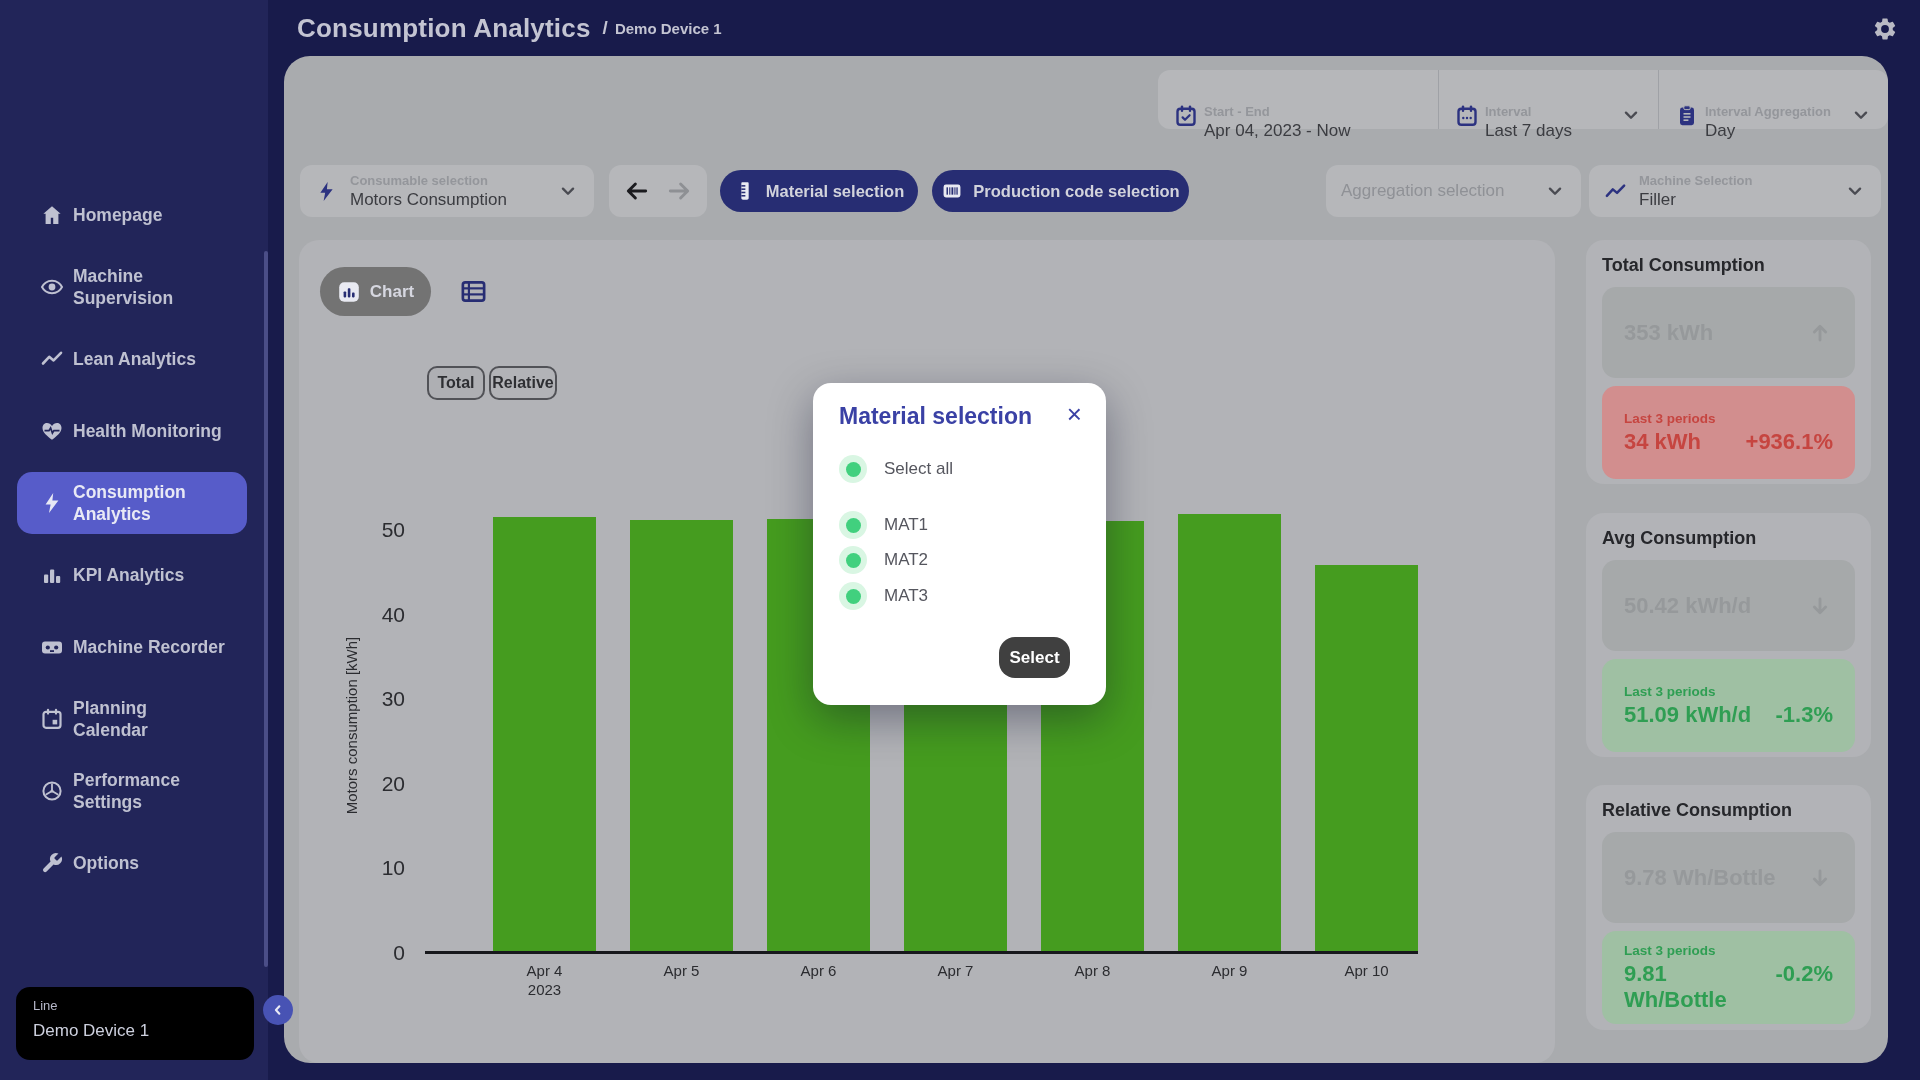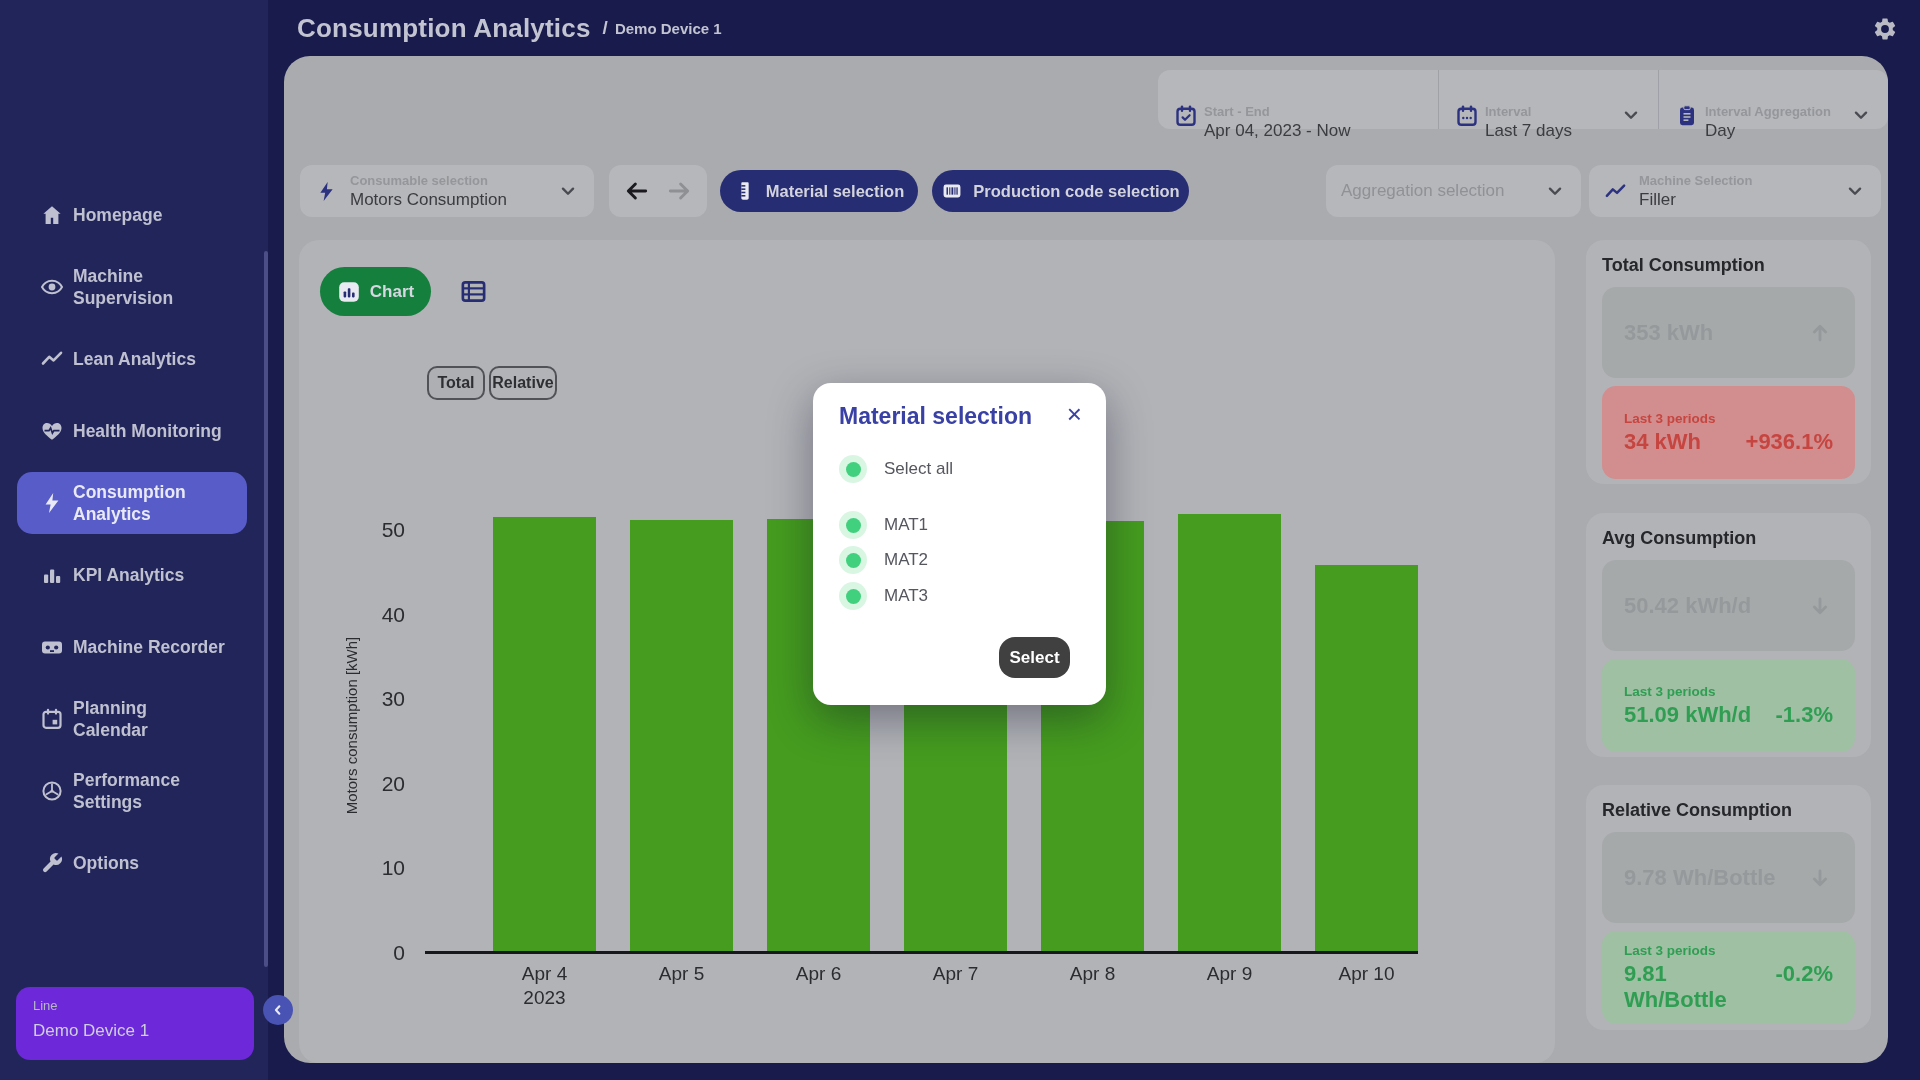--- a/index.html
+++ b/index.html
@@ -19,21 +19,21 @@
   .sidebar { position:absolute; left:0; top:0; width:268px; height:1080px; background:#222559; z-index:3; }
   .logo { position:absolute; left:67px; top:35px; }
   .side-scrollbar { position:absolute; left:264px; top:251px; width:4px; height:716px; background:#4b4e87; border-radius:2px; }
   .nav { position:absolute; left:17px; top:179px; width:230px; display:flex; flex-direction:column; }
   .nav-item { height:72px; display:flex; align-items:center; padding-left:23px; border-radius:15px; cursor:pointer; }
   .nav-item.active { height:62px; margin:5px 0; background:#575cc9; }
   .nav-icon { width:24px; height:24px; flex:none; color:#bfc1d1; }
   .nav-item.active .nav-icon { color:#e8e9f5; }
   .nav-label { margin-left:9px; font-size:17.5px; font-weight:700; color:#bfc1d1; white-space:pre-line; line-height:1.28; }
   .nav-item.active .nav-label { color:#e8e9f5; }
-  .device-card { position:absolute; left:16px; top:987px; width:238px; height:73px; background:#6d28d9; border-radius:14px; padding:11px 17px; cursor:pointer; }
+  .device-card { position:absolute; left:16px; top:987px; width:238px; height:73px; background:#000000; border-radius:14px; padding:11px 17px; cursor:pointer; }
   .device-label { font-size:13px; color:#b6b8c9; }
   .device-value { font-size:17px; color:#cdd0de; margin-top:8px; }
   .collapse-btn { position:absolute; left:263px; top:995px; width:30px; height:30px; border-radius:50%; background:#4853b4; display:flex; align-items:center; justify-content:center; color:#e8e9f5; cursor:pointer; z-index:4; }
   .collapse-btn svg { width:18px; height:18px; }
 
   
   .panel { position:absolute; left:284px; top:56px; width:1604px; height:1007px; background:#a9abae; border-radius:26px; z-index:1; }
 
   
   .filter-strip { position:absolute; left:874px; top:14px; width:730px; height:59px; background:#b6b7ba; border-radius:12px; display:flex; align-items:stretch; }
@@ -50,31 +50,31 @@
   .arrows-card { position:absolute; top:109px; left:325px; width:98px; height:52px; background:#b6b7ba; border-radius:12px; display:flex; align-items:center; justify-content:center; gap:16px; }
   .arrow-btn { width:26px; height:26px; cursor:pointer; }
   .arrow-btn.enabled { color:#1b1b1f; }
   .arrow-btn.disabled { color:#8e9094; }
   .pill-btn { position:absolute; top:114px; height:42px; background:#272d73; border-radius:21px; display:flex; align-items:center; justify-content:center; gap:10px; color:#d2d3dc; font-weight:700; font-size:16.5px; cursor:pointer; }
   .pill-btn .bicon { width:22px; height:22px; flex:none; }
   .agg-label { font-size:17px; color:#8f9196; }
 
   
   .chart-card { position:absolute; left:15px; top:184px; width:1256px; height:823px; background:#b2b3b7; border-radius:20px; }
-  .chart-btn { position:absolute; left:21px; top:27px; width:111px; height:49px; border-radius:25px; background:#15803d; color:#d6d7e0; display:flex; align-items:center; justify-content:center; gap:9px; font-weight:700; font-size:17px; cursor:pointer; }
+  .chart-btn { position:absolute; left:21px; top:27px; width:111px; height:49px; border-radius:25px; background:#737373; color:#d6d7e0; display:flex; align-items:center; justify-content:center; gap:9px; font-weight:700; font-size:17px; cursor:pointer; }
   .chart-btn .bicon { width:24px; height:24px; }
   .table-btn { position:absolute; left:160px; top:37px; width:29px; height:29px; color:#272d73; cursor:pointer; }
   .toggle { position:absolute; top:126px; height:34px; border:2px solid #515257; border-radius:10px; display:flex; align-items:center; justify-content:center; font-weight:700; font-size:16px; color:#2e2f33; cursor:pointer; }
   .toggle.selected { background:#aeafb3; }
   #toggle-total { left:128px; width:58px; }
   #toggle-relative { left:190px; width:68px; background:transparent; }
   .axis-line { position:absolute; left:126px; top:711px; width:993px; height:3px; background:#17181c; }
   .ylab { position:absolute; left:-88px; top:477px; width:280px; text-align:center; transform:rotate(-90deg); font-size:15px; color:#2b2c30; }
   .bar { position:absolute; bottom:112px; }
-  .xlab { position:absolute; top:722px; width:103px; text-align:center; white-space:pre-line; font-size:19px; color:#2b2c30; line-height:1.25; }
+  .xlab { position:absolute; top:722px; width:103px; text-align:center; white-space:pre-line; font-size:15px; color:#2b2c30; line-height:1.25; }
   .ytick { position:absolute; left:54px; width:52px; text-align:right; font-size:21px; color:#2b2c30; }
 
   
   .stat-card { position:absolute; left:1302px; width:285px; background:#b2b3b7; border-radius:18px; padding:15px 16px; }
   .stat-title { font-size:18px; font-weight:700; color:#26272b; }
   .stat-current { margin-top:11px; height:91px; background:#a6a9aa; border-radius:14px; display:flex; align-items:center; justify-content:space-between; padding:0 22px; color:#96999b; }
   .stat-current-value { font-size:22px; font-weight:700; }
   .stat-current .ticon { width:26px; height:26px; }
   .stat-period { margin-top:8px; height:93px; border-radius:14px; display:flex; flex-direction:column; justify-content:center; padding:0 22px; }
   .stat-period.negative { background:#d28e8e; color:#c64540; }

